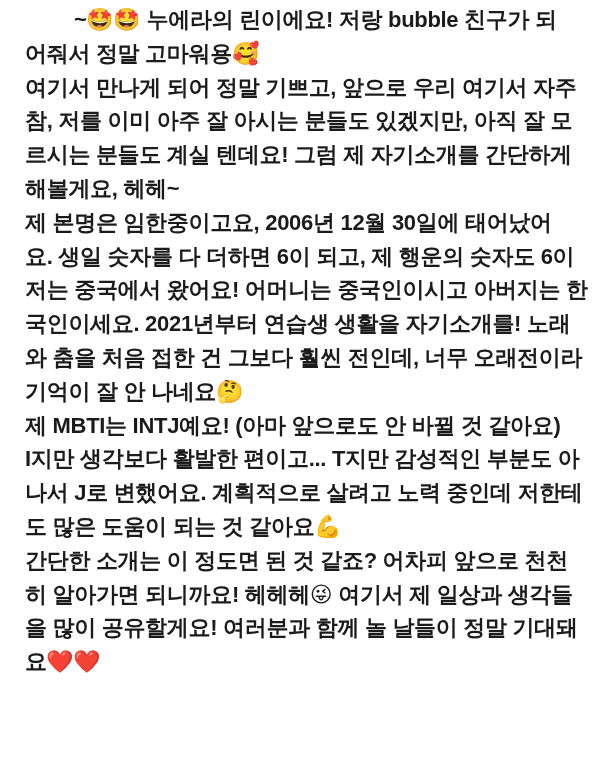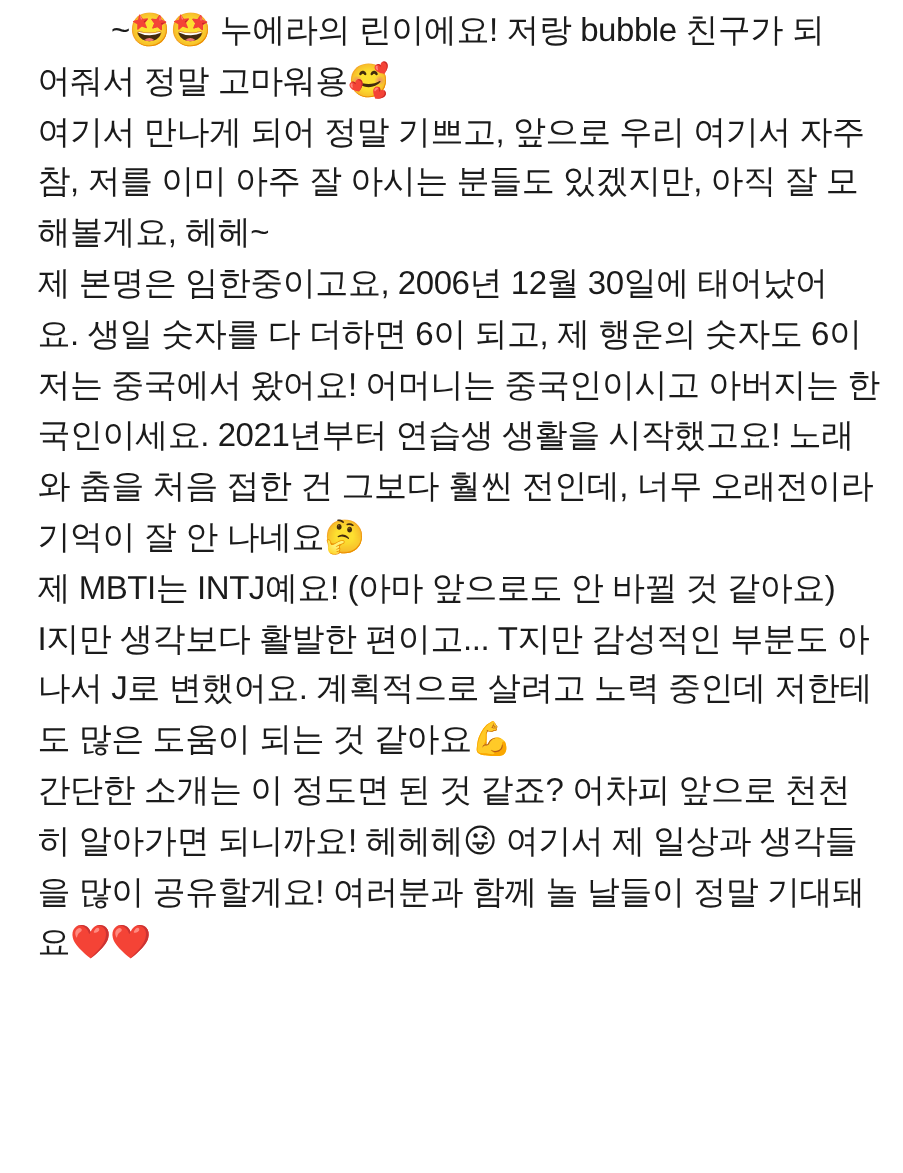--- a/index.html
+++ b/index.html
@@ -28,30 +28,31 @@
     line-height: 33.8px;
     white-space: pre;
   }
   .message-line.first-line {
     text-indent: 49px;
   }
 </style>
 </head>
 <body style="background: rgb(255, 255, 255);">
 
-<div class="message-body" style="color: rgb(27, 27, 27);">
+<div class="message-body" style="color: rgb(27, 27, 27); font-weight: bold;">
   <div class="message-line first-line">~🤩🤩 누에라의 린이에요! 저랑 bubble 친구가 되</div>
   <div class="message-line">어줘서 정말 고마워용🥰</div>
   <div class="message-line">여기서 만나게 되어 정말 기쁘고, 앞으로 우리 여기서 자주</div>
   <div class="message-line">참, 저를 이미 아주 잘 아시는 분들도 있겠지만, 아직 잘 모</div>
+  <div class="message-line">르시는 분들도 계실 텐데요! 그럼 제 자기소개를 간단하게</div>
   <div class="message-line">해볼게요, 헤헤~</div>
   <div class="message-line">제 본명은 임한중이고요, 2006년 12월 30일에 태어났어</div>
   <div class="message-line">요. 생일 숫자를 다 더하면 6이 되고, 제 행운의 숫자도 6이</div>
   <div class="message-line">저는 중국에서 왔어요! 어머니는 중국인이시고 아버지는 한</div>
-  <div class="message-line">국인이세요. 2021년부터 연습생 생활을 시작했고요! 노래</div>
+  <div class="message-line">국인이세요. 2021년부터 연습생 생활을 자기소개를! 노래</div>
   <div class="message-line">와 춤을 처음 접한 건 그보다 훨씬 전인데, 너무 오래전이라</div>
   <div class="message-line">기억이 잘 안 나네요🤔</div>
   <div class="message-line">제 MBTI는 INTJ예요! (아마 앞으로도 안 바뀔 것 같아요)</div>
   <div class="message-line">I지만 생각보다 활발한 편이고... T지만 감성적인 부분도 아</div>
   <div class="message-line">나서 J로 변했어요. 계획적으로 살려고 노력 중인데 저한테</div>
   <div class="message-line">도 많은 도움이 되는 것 같아요💪</div>
   <div class="message-line">간단한 소개는 이 정도면 된 것 같죠? 어차피 앞으로 천천</div>
   <div class="message-line">히 알아가면 되니까요! 헤헤헤😜 여기서 제 일상과 생각들</div>
   <div class="message-line">을 많이 공유할게요! 여러분과 함께 놀 날들이 정말 기대돼</div>
   <div class="message-line">요❤️❤️</div>

